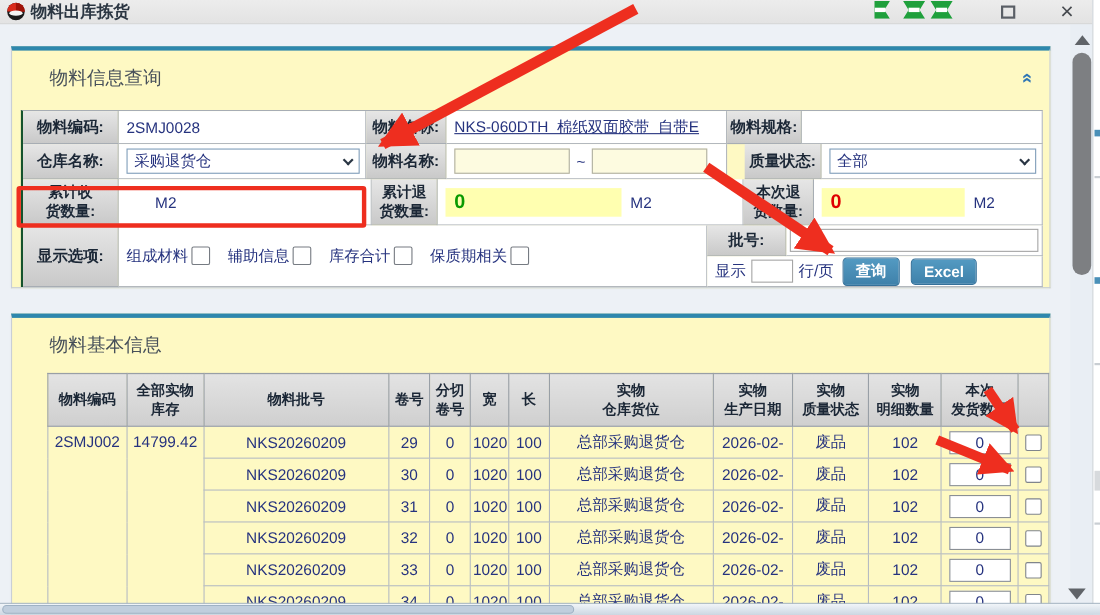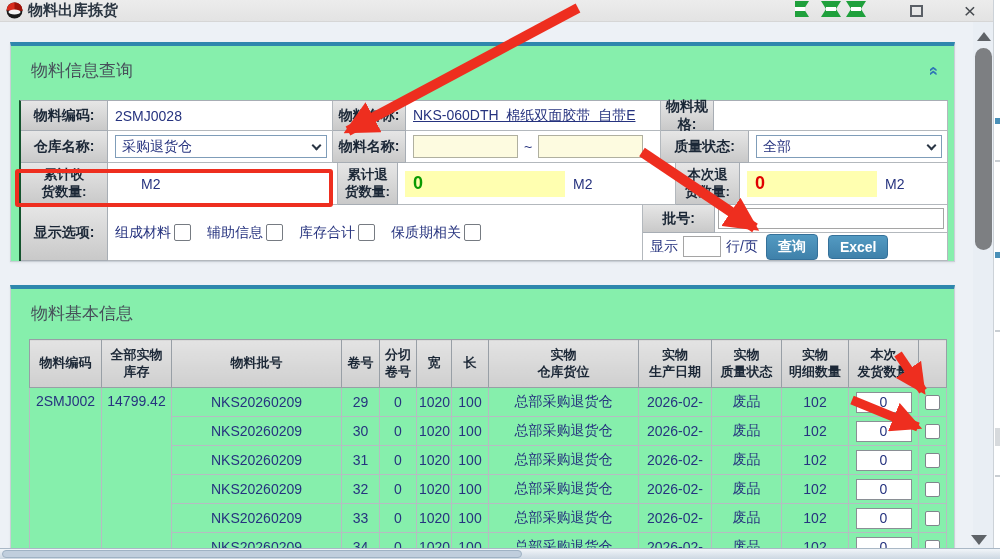--- a/index.html
+++ b/index.html
@@ -20,24 +20,25 @@
   .app-logo { width:17px; height:17px; margin-left:6px; }
   .app-title { margin-left:5px; font-size:15px; font-weight:600; color:#2b3642; }
   .win-btn { position:absolute; top:0; height:22px; display:flex; align-items:center; justify-content:center; cursor:default; }
   .max-box { width:13px; height:12px; border:2px solid #5a5f66; background:transparent; }
   .close-x { font-size:21px; color:#45494e; line-height:20px; }
   .ribbon-icons { position:absolute; top:1px; display:flex; gap:3px; }
 
   
   .panel {
     position:absolute; left:10px; width:945px;
-    background:#86efac;
+    background:#fef9c3;
     border:1px solid #c9cfd6;
     border-top:4px solid #2e87ad;
     box-shadow:0 1px 2px rgba(0,0,0,0.06);
+    padding-left:14px;
   }
   .panel-title { font-size:17px; color:#47505a; padding:13px 0 0 20px; }
   .collapse-chevron {
     position:absolute; right:16px; top:18px;
     color:#2f76b5; font-size:17px; font-weight:bold;
     transform:rotate(90deg); line-height:14px; cursor:pointer;
   }
 
   
   .fgrid {
@@ -156,39 +157,39 @@
   <div class="panel-title">物料信息查询</div>
   <div class="collapse-chevron">«</div>
 
   <div class="fgrid">
 
     <div class="frow" style="height:30px;">
       <div class="lab" style="width:87px;">物料编码:</div>
       <div class="val" style="width:225px;">2SMJ0028</div>
       <div class="lab" style="width:73px;">物料名称:</div>
       <div class="val pre" style="width:255px;text-decoration:underline;">NKS-060DTH  棉纸双面胶带  自带E</div>
-      <div class="lab" style="width:53px;">物料规格:</div>
+      <div class="lab" style="width:68px;">物料规格:</div>
       <div class="val" style="flex:1;"></div>
     </div>
 
     <div class="frow" style="height:32px;">
       <div class="lab" style="width:87px;">仓库名称:</div>
       <div class="val" style="width:225px; padding-right:5px;">
         <div class="selectbox">
           <span>采购退货仓</span>
           <span class="chev"></span>
         </div>
       </div>
       <div class="lab" style="width:73px;">物料名称:</div>
       <div class="val" style="width:255px;">
         <input class="txt dateinp" style="">
         <span style="margin:0 6px; color:#26337f;">~</span>
         <input class="txt dateinp" style="">
       </div>
-      <div class="lab" style="width:88px;">质量状态:</div>
+      <div class="lab" style="width:70px;margin-left:16px;">质量状态:</div>
       <div class="val" style="flex:1; padding-right:5px;">
         <div class="selectbox">
           <span>全部</span>
           <span class="chev"></span>
         </div>
       </div>
     </div>
 
     <div class="frow" style="height:42px;">
       <div class="lab" style="width:87px; font-size:13.5px;">累计收

